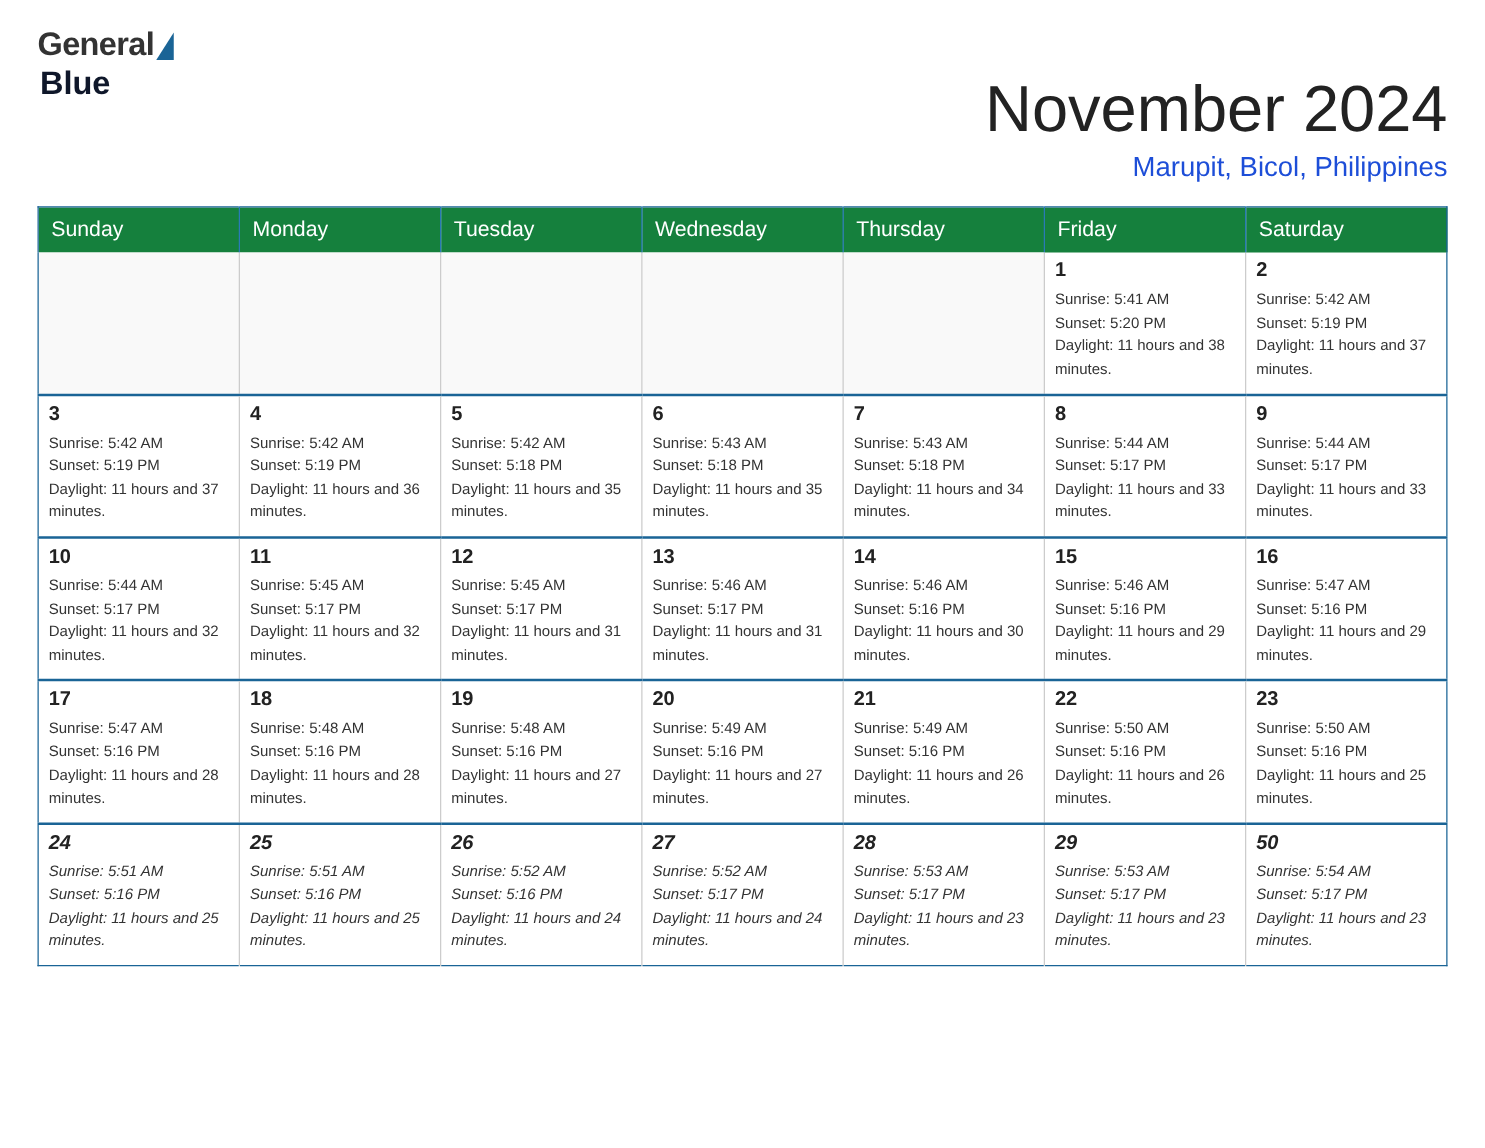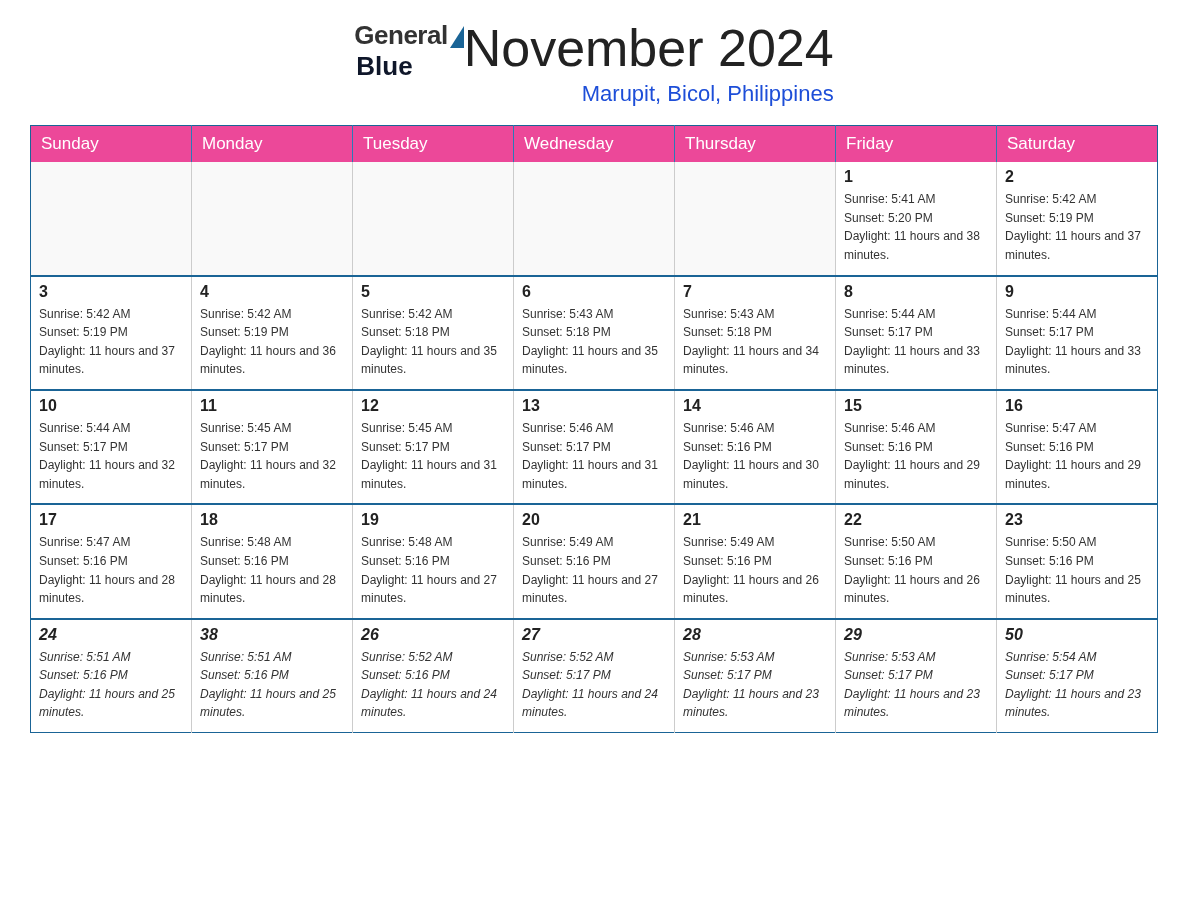--- a/index.html
+++ b/index.html
@@ -6,21 +6,21 @@
     body {
       font-family: Arial, Helvetica, sans-serif;
       background: #fff;
       color: #333;
       width: 1188px;
       min-height: 918px;
       padding: 20px 30px 30px 30px;
     }
     .header {
       display: flex;
-      justify-content: center;
+      justify-content: space-between;
       align-items: flex-start;
       margin-bottom: 18px;
     }
     .logo {
       display: flex;
       flex-direction: column;
       align-items: flex-start;
     }
     .logo-top {
       display: flex;
@@ -42,39 +42,40 @@
     }
     .logo-sub {
       font-size: 26px;
       font-weight: bold;
       color: #0f172a;
       margin-top: -4px;
       margin-left: 2px;
     }
     .title-section {
       text-align: right;
+      margin-top: 40px;
     }
     .month-title {
       font-size: 52px;
       font-weight: normal;
       color: #222;
       line-height: 1.1;
     }
     .location-title {
       font-size: 22px;
       color: #1d4ed8;
       margin-top: 4px;
     }
     .calendar-table {
       width: 100%;
       border-collapse: collapse;
       border: 1.5px solid #1a6496;
     }
     .calendar-table th {
-      background-color: #ec4899;
+      background-color: #15803d;
       color: #fff;
       font-size: 17px;
       font-weight: normal;
       padding: 8px 10px;
       text-align: left;
       border-right: 1px solid #2a7ab6;
     }
     .calendar-table th:last-child {
       border-right: none;
       margin-top: 40px;
@@ -247,21 +248,21 @@
           <div class="day-number">23</div>
           <div class="day-info">Sunrise: 5:50 AM<br>Sunset: 5:16 PM<br>Daylight: 11 hours and 25 minutes.</div>
         </td>
       </tr>
       <tr>
         <td>
           <div class="day-number">24</div>
           <div class="day-info">Sunrise: 5:51 AM<br>Sunset: 5:16 PM<br>Daylight: 11 hours and 25 minutes.</div>
         </td>
         <td>
-          <div class="day-number">38</div>
+          <div class="day-number">25</div>
           <div class="day-info">Sunrise: 5:51 AM<br>Sunset: 5:16 PM<br>Daylight: 11 hours and 25 minutes.</div>
         </td>
         <td>
           <div class="day-number">26</div>
           <div class="day-info">Sunrise: 5:52 AM<br>Sunset: 5:16 PM<br>Daylight: 11 hours and 24 minutes.</div>
         </td>
         <td>
           <div class="day-number">27</div>
           <div class="day-info">Sunrise: 5:52 AM<br>Sunset: 5:17 PM<br>Daylight: 11 hours and 24 minutes.</div>
         </td>

